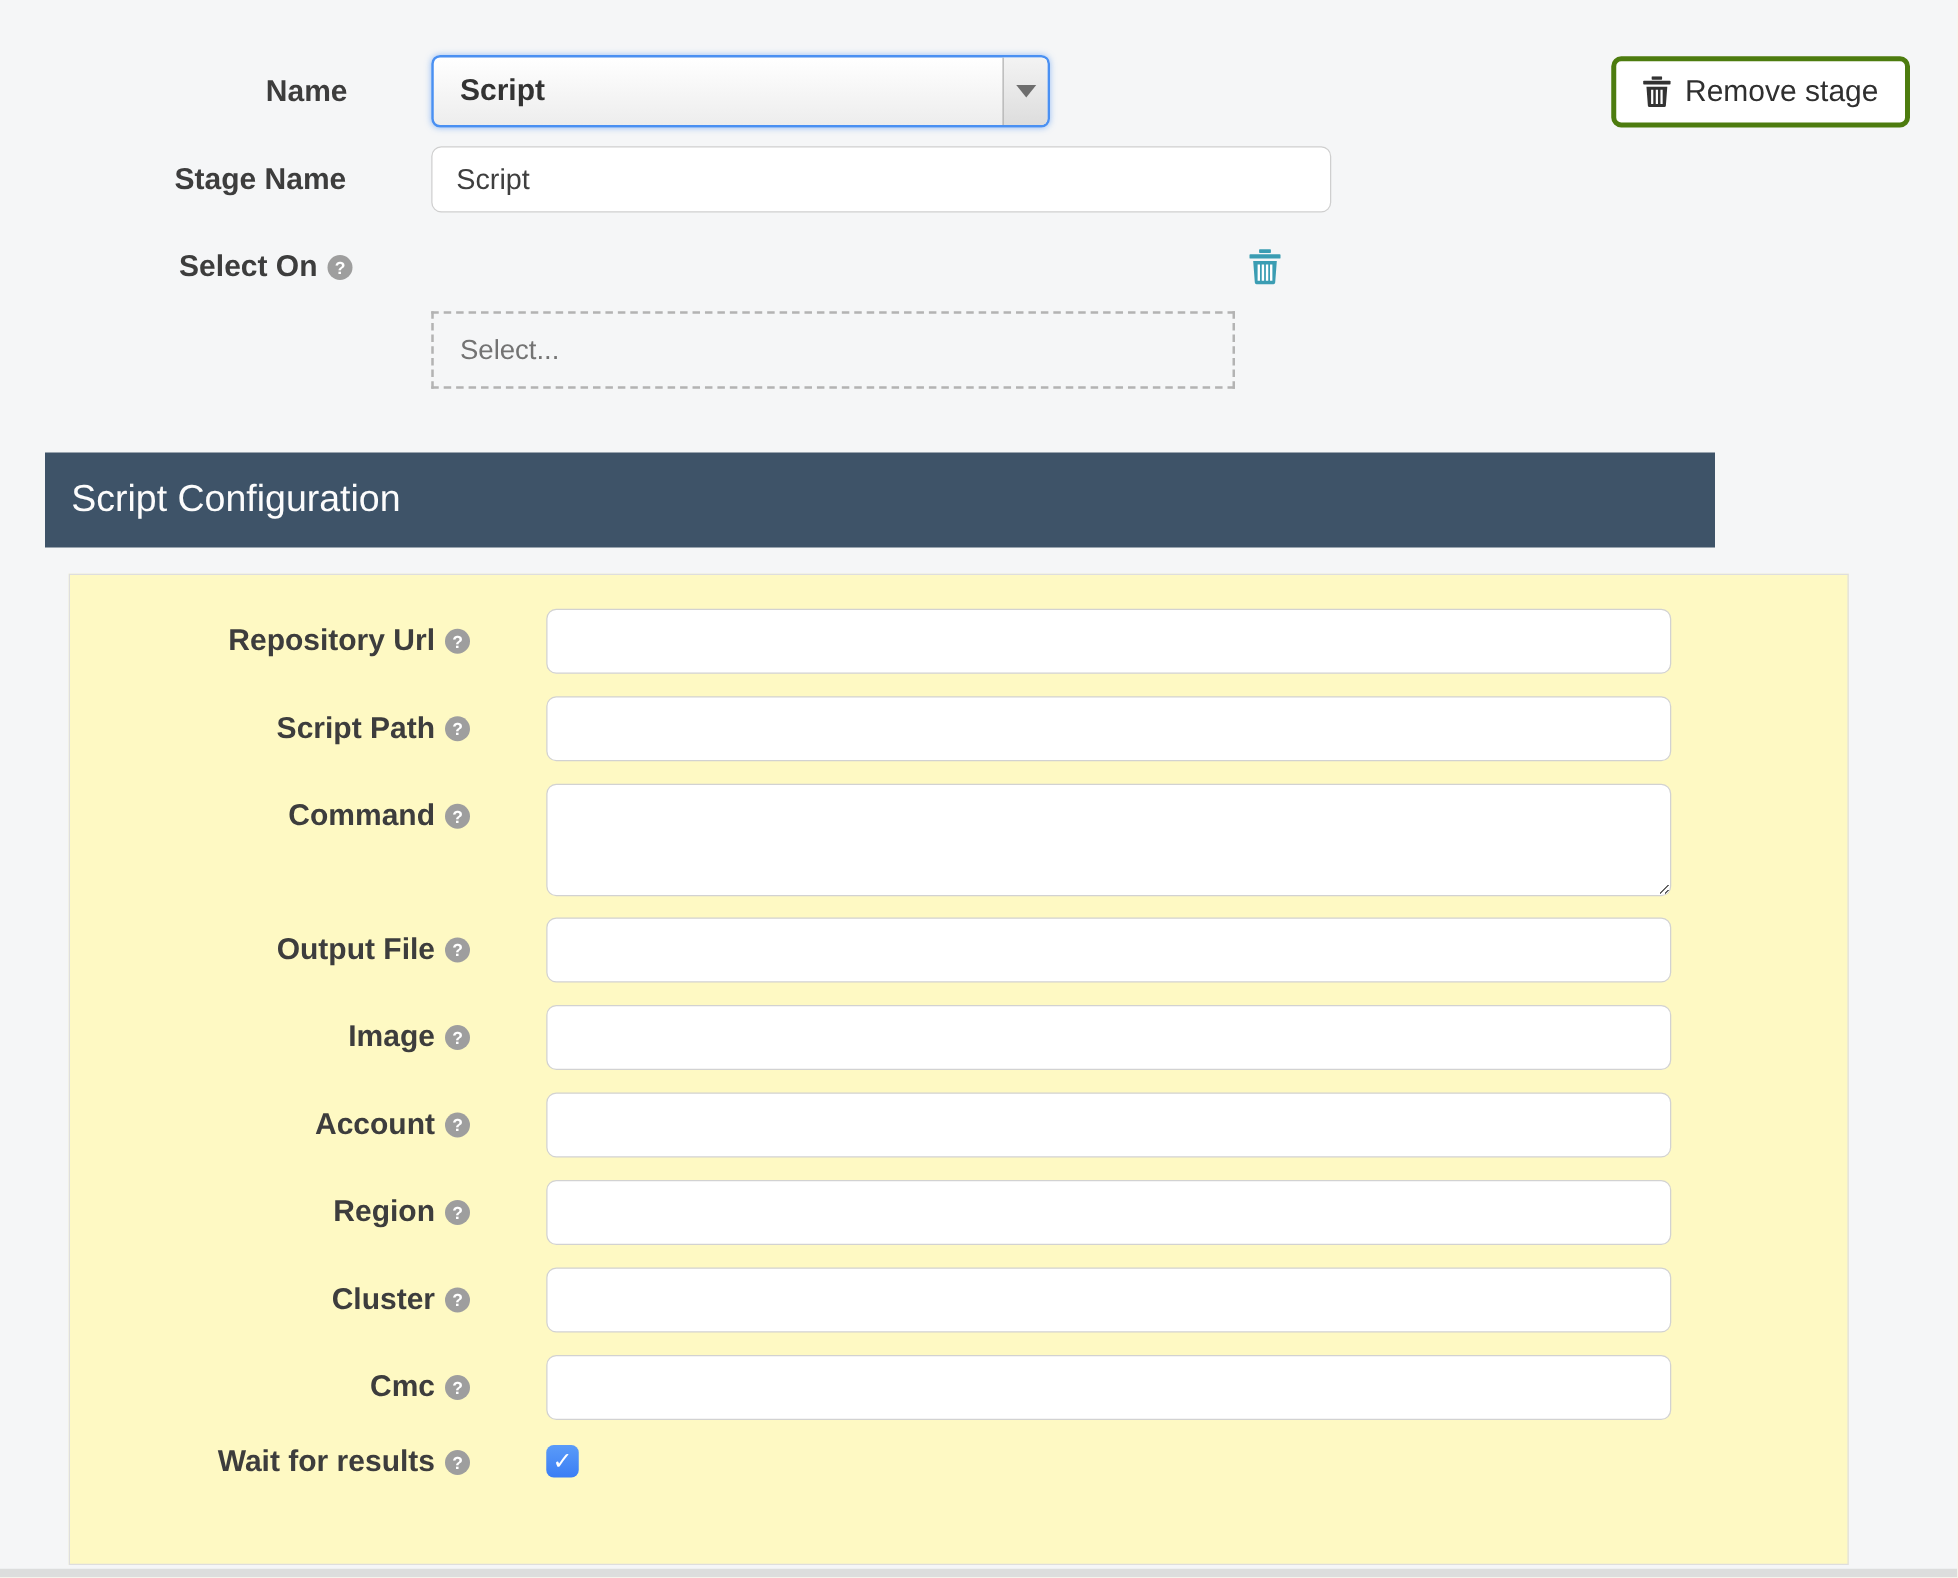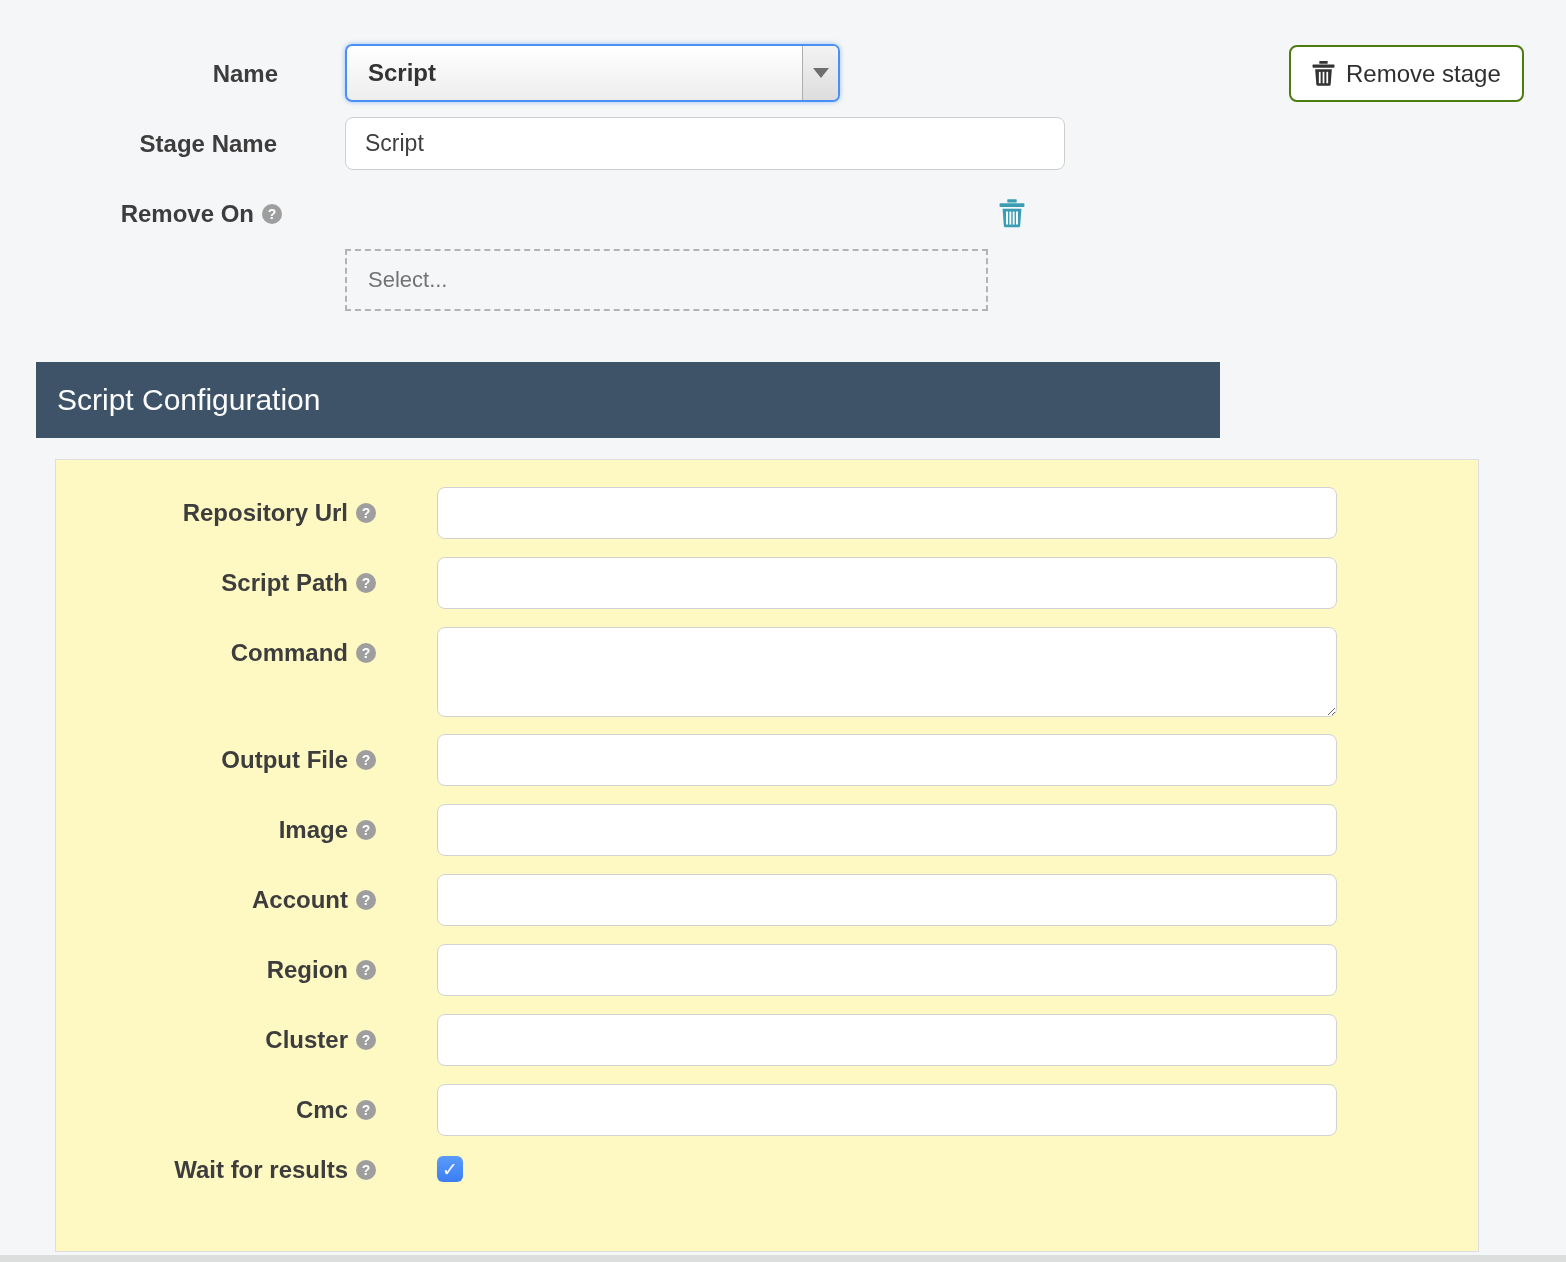--- a/index.html
+++ b/index.html
@@ -57,21 +57,21 @@
   .caret-down {
     width: 0; height: 0;
     border-left: 8px solid transparent;
     border-right: 8px solid transparent;
     border-top: 10px solid #6e6e6e;
   }
 
   #remove-stage-btn {
     position: absolute; top: 45px; left: 1289px; height: 57px;
     display: flex; align-items: center; gap: 11px; padding: 0 21px;
-    background: #ffffff; border: 2px solid #4d7c0f; border-radius: 8px;
+    background: #ffffff; border: 4px solid #4d7c0f; border-radius: 8px;
     font-size: 24px; color: #2f2f2f; cursor: pointer;
     font-family: inherit;
   }
 
   .text-field {
     border: 1px solid #cfcfcf; border-radius: 8px; background: #ffffff;
     font-size: 23px; color: #3f3f3f; padding: 0 19px; outline: none;
     font-family: inherit;
   }
   #stage-name-input { position: absolute; top: 117px; left: 345px; width: 720px; height: 53px; }
@@ -85,21 +85,21 @@
 
   #depends-select {
     position: absolute; top: 249px; left: 345px; width: 643px; height: 62px;
     border: 2px dashed #b3b3b3;
     display: flex; align-items: center; padding-left: 21px;
     font-size: 22px; color: #737373; cursor: pointer;
   }
 
   
   #section-header {
-    position: absolute; top: 362px; left: 36px; width: 1184px; height: 76px;
+    position: absolute; top: 362px; left: 36px; width: 1336px; height: 76px;
     background: #3e5368;
     display: flex; align-items: center; padding-left: 21px;
     font-size: 30px; font-weight: 300; color: #fcfcfc;
   }
 
   
   #panel {
     position: absolute; top: 459px; left: 55px; width: 1424px; height: 793px;
     background: #fef9c3; border: 1px solid #dedede;
   }
@@ -164,21 +164,21 @@
         <line x1="14.6" y1="10.4" x2="14.6" y2="21.4" stroke="#ffffff" stroke-width="1.7"></line>
       </svg>
     </span>
     <span>Remove stage</span>
   </button>
 
   <label class="top-label" id="stage-name-label">Stage Name</label>
   <input class="text-field" id="stage-name-input" value="Script" style="">
 
   <div id="depends-on-wrap">
-    <label class="top-label">Remove On</label>
+    <label class="top-label">Select On</label>
     <span class="help-icon">?</span>
   </div>
 
   <span id="depends-trash">
     <svg class="icon-svg" width="26" height="29" viewBox="0 0 22 24" fill="#3b9db3">
       <rect x="7" y="0" width="8" height="2.6" rx="0.5"></rect>
       <rect x="0.5" y="3.4" width="21" height="3" rx="0.6"></rect>
       <path d="M3 8 h16 l-1.1 14.6 a1.2 1.2 0 0 1 -1.2 1.1 h-11.4 a1.2 1.2 0 0 1 -1.2 -1.1 z"></path>
       <line x1="6.8" y1="10.4" x2="6.8" y2="21.4" stroke="#ffffff" stroke-width="1.6"></line>
       <line x1="9.6" y1="10.4" x2="9.6" y2="21.4" stroke="#ffffff" stroke-width="1.6"></line>

